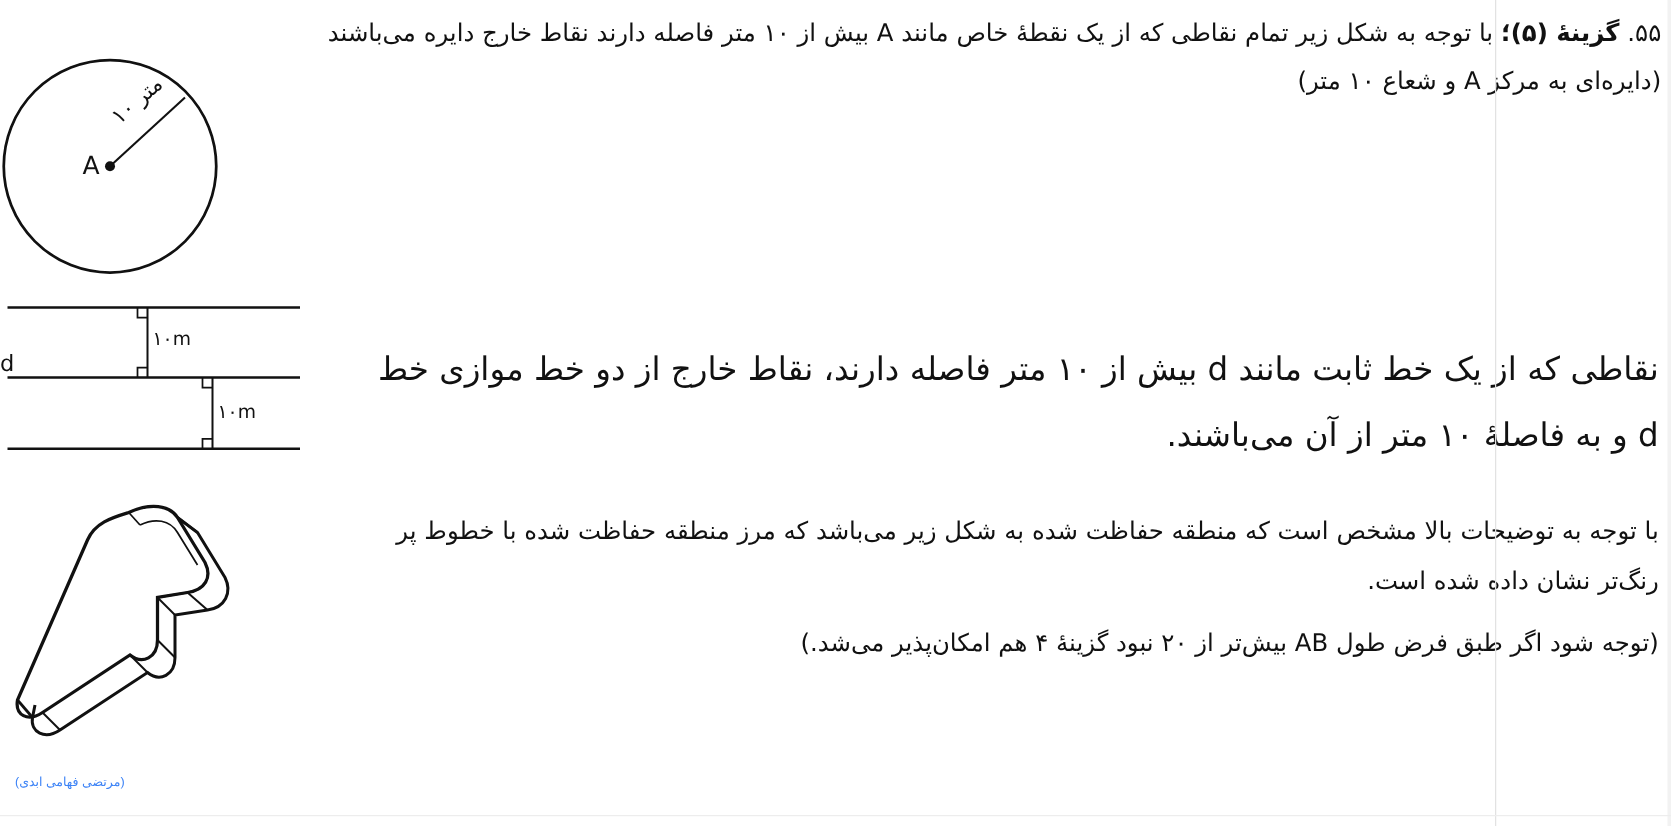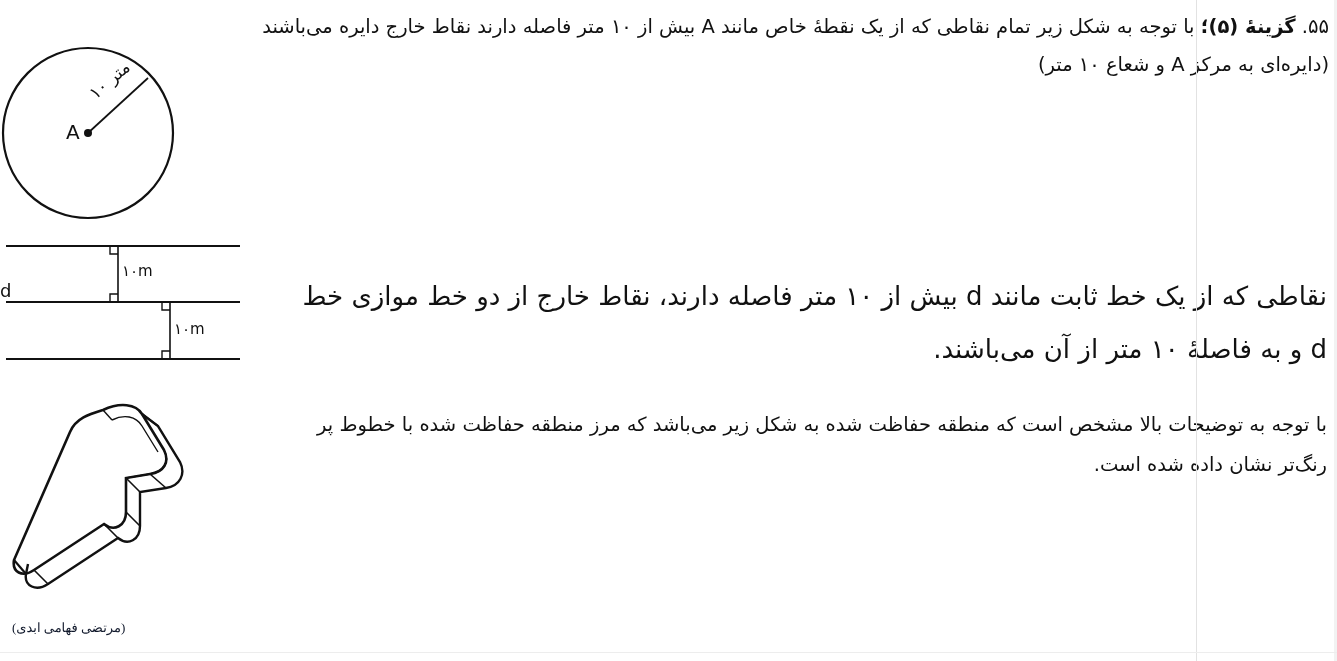--- a/index.html
+++ b/index.html
@@ -71,24 +71,24 @@
     position: absolute;
   }
   #fig-circle { left: 0px; top: 38px; }
   #fig-lines  { left: 0px; top: 224px; }
   #fig-tri    { left: 8px; top: 392px; }
 
   .credit {
     position: absolute;
     left: 12px;
     top: 620px;
-    font-family: Liberation Serif, serif;
-    font-size: 13px;
+    font-family: Liberation Sans, sans-serif;
+    font-size: 10px;
     direction: rtl;
-    color: #0f172a;
+    color: #3b82f6;
   }
 
   
   .scan-line {
     position: absolute;
     top: 0;
     left: 1196px;
     width: 1px;
     height: 661px;
     background: #e2e2e2;
@@ -198,18 +198,19 @@
       <path d="M 104 28 C 116 22 128 24 134 34 L 150 60" fill="none" stroke="#111" stroke-width="1.4"></path>
     </svg>
   </div>
 
   <div class="credit rtl">(مرتضی فهامی ابدی)</div>
 
   <div class="para-2 rtl">نقاطی که از یک خط ثابت مانند d بیش از ۱۰ متر فاصله دارند، نقاط خارج از دو خط موازی خط d و به فاصلهٔ ۱۰ متر از آن می‌باشند.</div>
 
   <div class="para-3 rtl">
     <span>با توجه به توضیحات بالا مشخص است که منطقه حفاظت شده به شکل زیر می‌باشد که مرز منطقه حفاظت شده با خطوط پر رنگ‌تر نشان داده شده است.</span>
+    <span class="note">(توجه شود اگر طبق فرض طول AB بیش‌تر از ۲۰ نبود گزینهٔ ۴ هم امکان‌پذیر می‌شد.)</span>
   </div>
 
   <div class="scan-line"></div>
   <div class="scan-edge"></div>
   <div class="scan-bottom"></div>
 </div>
 
 </body></html>

